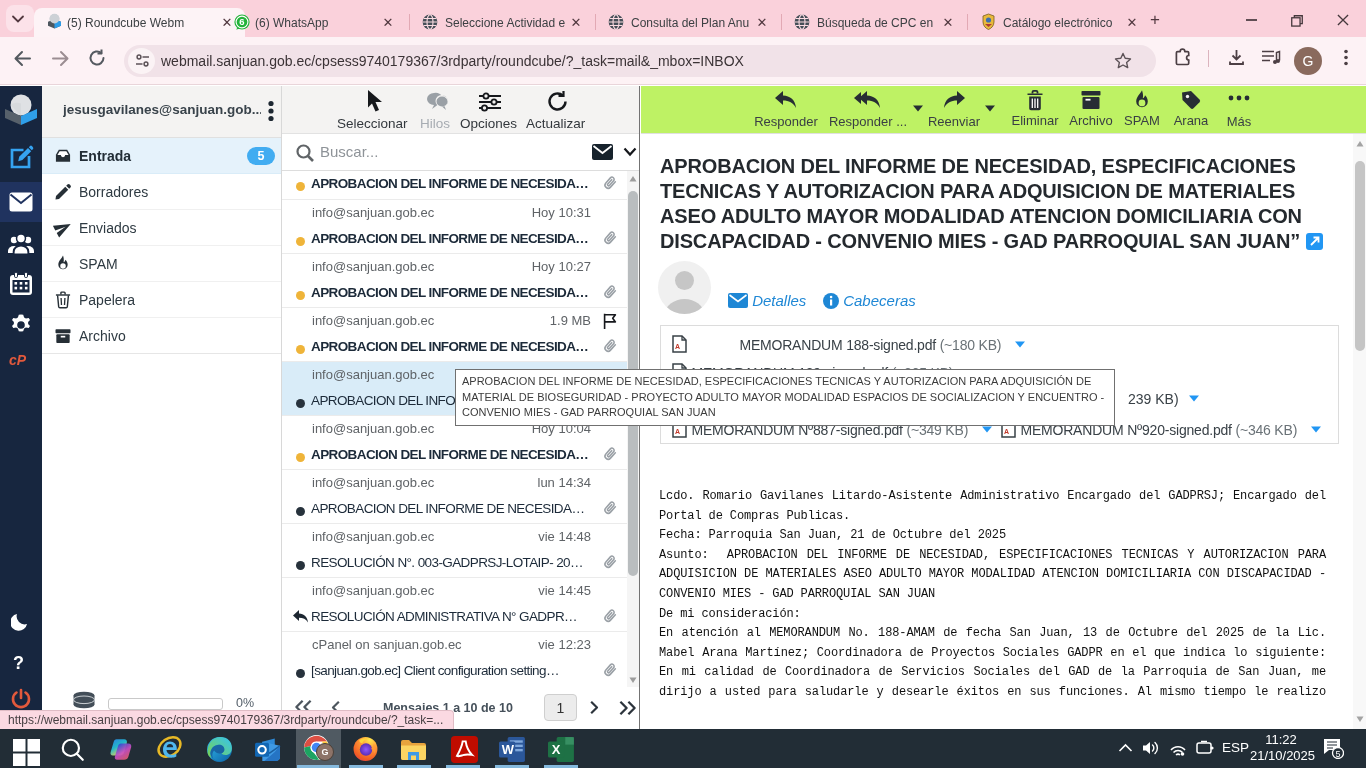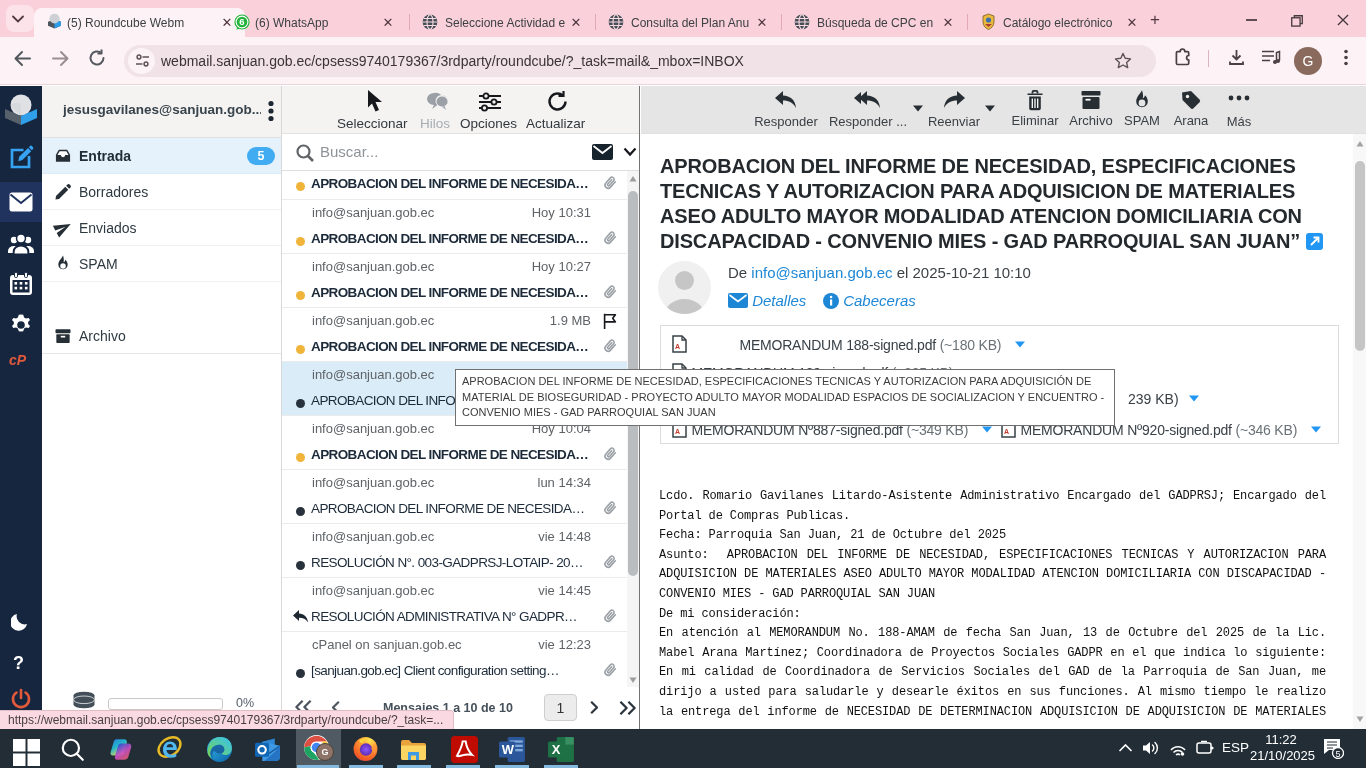--- a/index.html
+++ b/index.html
@@ -32,21 +32,21 @@
 .msend { position:absolute; left:30px; top:5px; font-size:13px; color:#5f6367; }
 .mdate { position:absolute; right:36px; top:5px; font-size:13px; color:#5f6367; }
 .msubj { position:absolute; left:29px; top:31px; right:28px; font-size:13.5px; letter-spacing:-0.6px; color:#1c2a39; white-space:nowrap; overflow:hidden; }
 .bold { font-weight:bold; }
 .dot { position:absolute; left:14px; top:37px; width:9px; height:9px; border-radius:50%; }
 .odot { background:#efb439; }
 .ddot { background:#27323c; }
 .clip { position:absolute; right:8px; top:29px; }
 #lfoot { position:absolute; left:0; top:601px; width:357px; height:43px; background:#fff; }
 #msg { position:absolute; left:641px; top:0; width:725px; height:644px; background:#fff; }
-#mtoolbar { position:absolute; left:0; top:0; width:725px; height:48px; background:#e5e5e5; border-bottom:1px solid #e0e0e0; }
+#mtoolbar { position:absolute; left:0; top:0; width:725px; height:48px; background:#bef264; border-bottom:1px solid #e0e0e0; }
 .tbtn { position:absolute; top:0; text-align:center; color:#30363b; font-size:13px; }
 .tbtn svg { display:block; margin:0 auto; }
 .tlab { margin-top:2px; color:#3a3f44; }
 
 
 #taskbar { position:absolute; left:0; top:729px; width:1366px; height:39px; background:#222d36; }
 .tbicon { position:absolute; top:6px; width:27px; height:27px; }
 .tbul { position:absolute; top:36px; height:3px; background:#85b9dd; }
 
 #statusbub { position:absolute; left:0; top:710px; width:454px; height:19px; background:#fbd9e2; border:1px solid #e0bcc5; border-left:none; border-bottom:none; border-radius:0 4px 0 0; font-size:12px; color:#474043; line-height:18px; padding-left:8px; white-space:nowrap; overflow:hidden; }
@@ -267,20 +267,29 @@
           </g>
         </svg>
       <div class="fn">Enviados</div>
     </div>
     <div class="frow" style="top:160px;">
       <svg class="fi" viewBox="0 0 24 24">
           <path fill-rule="evenodd" fill="#262f36" d="M12 1.8 C10.5 5.4 6.4 8 6.4 12.8 a5.6 5.6 0 0 0 11.2 0 C17.6 10.4 16.5 8.4 14.9 6.9 C14.5 8.7 13.6 9.6 12.7 9.9 C13.4 7 12.8 4.3 12 1.8 Z M12 11 a3.3 3.3 0 0 1 3.3 3.3 a3.3 3.3 0 0 1-6.6 0 A3.3 3.3 0 0 1 12 11 Z"></path>
         </svg>
       <div class="fn">SPAM</div>
     </div>
+    <div class="frow" style="top:196px;">
+      <svg class="fi" viewBox="0 0 24 24">
+          <path d="M5.5 6.5 L6.8 20 a1.5 1.5 0 0 0 1.5 1.3 H15.7 a1.5 1.5 0 0 0 1.5-1.3 L18.5 6.5" fill="none" stroke="#262f36" stroke-width="1.7"></path>
+          <path d="M3.5 6 H20.5" stroke="#262f36" stroke-width="1.7"></path>
+          <path d="M9.5 5.5 V3.5 a1 1 0 0 1 1-1 H13.5 a1 1 0 0 1 1 1 V5.5" fill="none" stroke="#262f36" stroke-width="1.7"></path>
+          <path d="M9.7 9.5 L10.2 18 M14.3 9.5 L13.8 18" stroke="#262f36" stroke-width="1.6"></path>
+        </svg>
+      <div class="fn">Papelera</div>
+    </div>
     <div class="frow" style="top:232px;border-bottom:1px solid #e6e6e6;">
       <svg class="fi" viewBox="0 0 24 24">
           <rect x="3" y="4" width="18" height="4.6" rx="0.8" fill="#262f36"></rect>
           <rect x="4" y="10" width="16" height="10.5" rx="1" fill="#262f36"></rect>
           <rect x="9.3" y="11.8" width="5.4" height="2" fill="#fff"></rect>
         </svg>
       <div class="fn">Archivo</div>
     </div>
     <svg class="abs" style="left:30px;top:605px" width="24" height="20" viewBox="0 0 24 20">
         <ellipse cx="12" cy="4.5" rx="10.5" ry="3.8" fill="#434e58"></ellipse>
@@ -519,21 +528,20 @@
     <div class="abs" style="left:19px;top:68px;width:680px;font-size:20px;font-weight:bold;color:#24292e;line-height:25px;letter-spacing:-0.16px;white-space:nowrap;">APROBACION DEL INFORME DE NECESIDAD, ESPECIFICACIONES<br>TECNICAS Y AUTORIZACION PARA ADQUISICION DE MATERIALES<br>ASEO ADULTO MAYOR MODALIDAD ATENCION DOMICILIARIA CON<br>DISCAPACIDAD - CONVENIO MIES - GAD PARROQUIAL SAN JUAN” <svg width="17" height="17" viewBox="0 0 17 17" style="vertical-align:-2px">
           <rect width="17" height="17" rx="3" fill="#2196f3"></rect>
           <path d="M5 12 L12 5 M7.5 4.5 H12.5 V9.5" stroke="#fff" stroke-width="1.8" fill="none"></path>
         </svg></div>
     <div class="abs" style="left:17px;top:175px;width:53px;height:53px;border-radius:50%;background:#f0f0f0;overflow:hidden;">
       <svg width="53" height="53" viewBox="0 0 53 53">
           <circle cx="26.5" cy="19.5" r="9.5" fill="#c6c6c6"></circle>
           <path d="M7 53 a19.5 15 0 0 1 39 0 Z" fill="#c6c6c6"></path>
         </svg>
     </div>
-    <div class="abs" style="left:87px;top:178px;font-size:15px;color:#3c4247;">De <span style="color:#1e87d5">info@sanjuan.gob.ec</span> el 2025-10-21 10:10</div>
     <div class="abs" style="left:87px;top:206px;font-size:15px;color:#1e87d5;font-style:italic;">
       <svg width="20" height="15" viewBox="0 0 20 15" style="vertical-align:-2px">
           <rect width="20" height="15" rx="2" fill="#1e87d5"></rect>
           <path d="M1.5 2 L10 8.5 L18.5 2" fill="none" stroke="#fff" stroke-width="1.6"></path>
         </svg>
       Detalles&nbsp;&nbsp;&nbsp;
       <svg width="16" height="16" viewBox="0 0 16 16" style="vertical-align:-2.5px">
           <circle cx="8" cy="8" r="8" fill="#1e87d5"></circle>
           <rect x="7" y="6.5" width="2.2" height="6" fill="#fff"></rect>
           <circle cx="8.1" cy="4" r="1.3" fill="#fff"></circle>
@@ -591,21 +599,20 @@
       <div>Portal de Compras Publicas.</div>
       <div>Fecha: Parroquia San Juan, 21 de Octubre del 2025</div>
       <div class="jl">Asunto:&nbsp; APROBACION DEL INFORME DE NECESIDAD, ESPECIFICACIONES TECNICAS Y AUTORIZACION PARA</div>
       <div class="jl">ADQUISICION DE MATERIALES ASEO ADULTO MAYOR MODALIDAD ATENCION DOMICILIARIA CON DISCAPACIDAD -</div>
       <div>CONVENIO MIES - GAD PARROQUIAL SAN JUAN</div>
       <div>De mi consideración:</div>
       <div class="jl">En atención al MEMORANDUM No. 188-AMAM de fecha San Juan, 13 de Octubre del 2025 de la Lic.</div>
       <div class="jl">Mabel Arana Martínez; Coordinadora de Proyectos Sociales GADPR en el que indica lo siguiente:</div>
       <div class="jl">En mi calidad de Coordinadora de Servicios Sociales del GAD de la Parroquia de San Juan, me</div>
       <div class="jl">dirijo a usted para saludarle y desearle éxitos en sus funciones. Al mismo tiempo le realizo</div>
-      <div class="jl">la entrega del informe de NECESIDAD DE DETERMINACION ADQUISICION DE ADQUISICION DE MATERIALES</div>
     </div>
     <div class="abs" style="left:712px;top:48px;width:13px;height:596px;background:#f8f8f8;">
       <svg class="abs" style="left:2.5px;top:6px" width="8" height="8" viewBox="0 0 8 8">
           <path d="M4 1 L7.5 6.5 H0.5 Z" fill="#a3a3a3"></path>
         </svg>
       <div class="abs" style="left:1.5px;top:27px;width:10px;height:190px;background:#c5c5c5;border-radius:5px;"></div>
       <svg class="abs" style="left:2.5px;top:581px" width="8" height="8" viewBox="0 0 8 8">
           <path d="M4 7 L7.5 1.5 H0.5 Z" fill="#a3a3a3"></path>
         </svg>
     </div>

